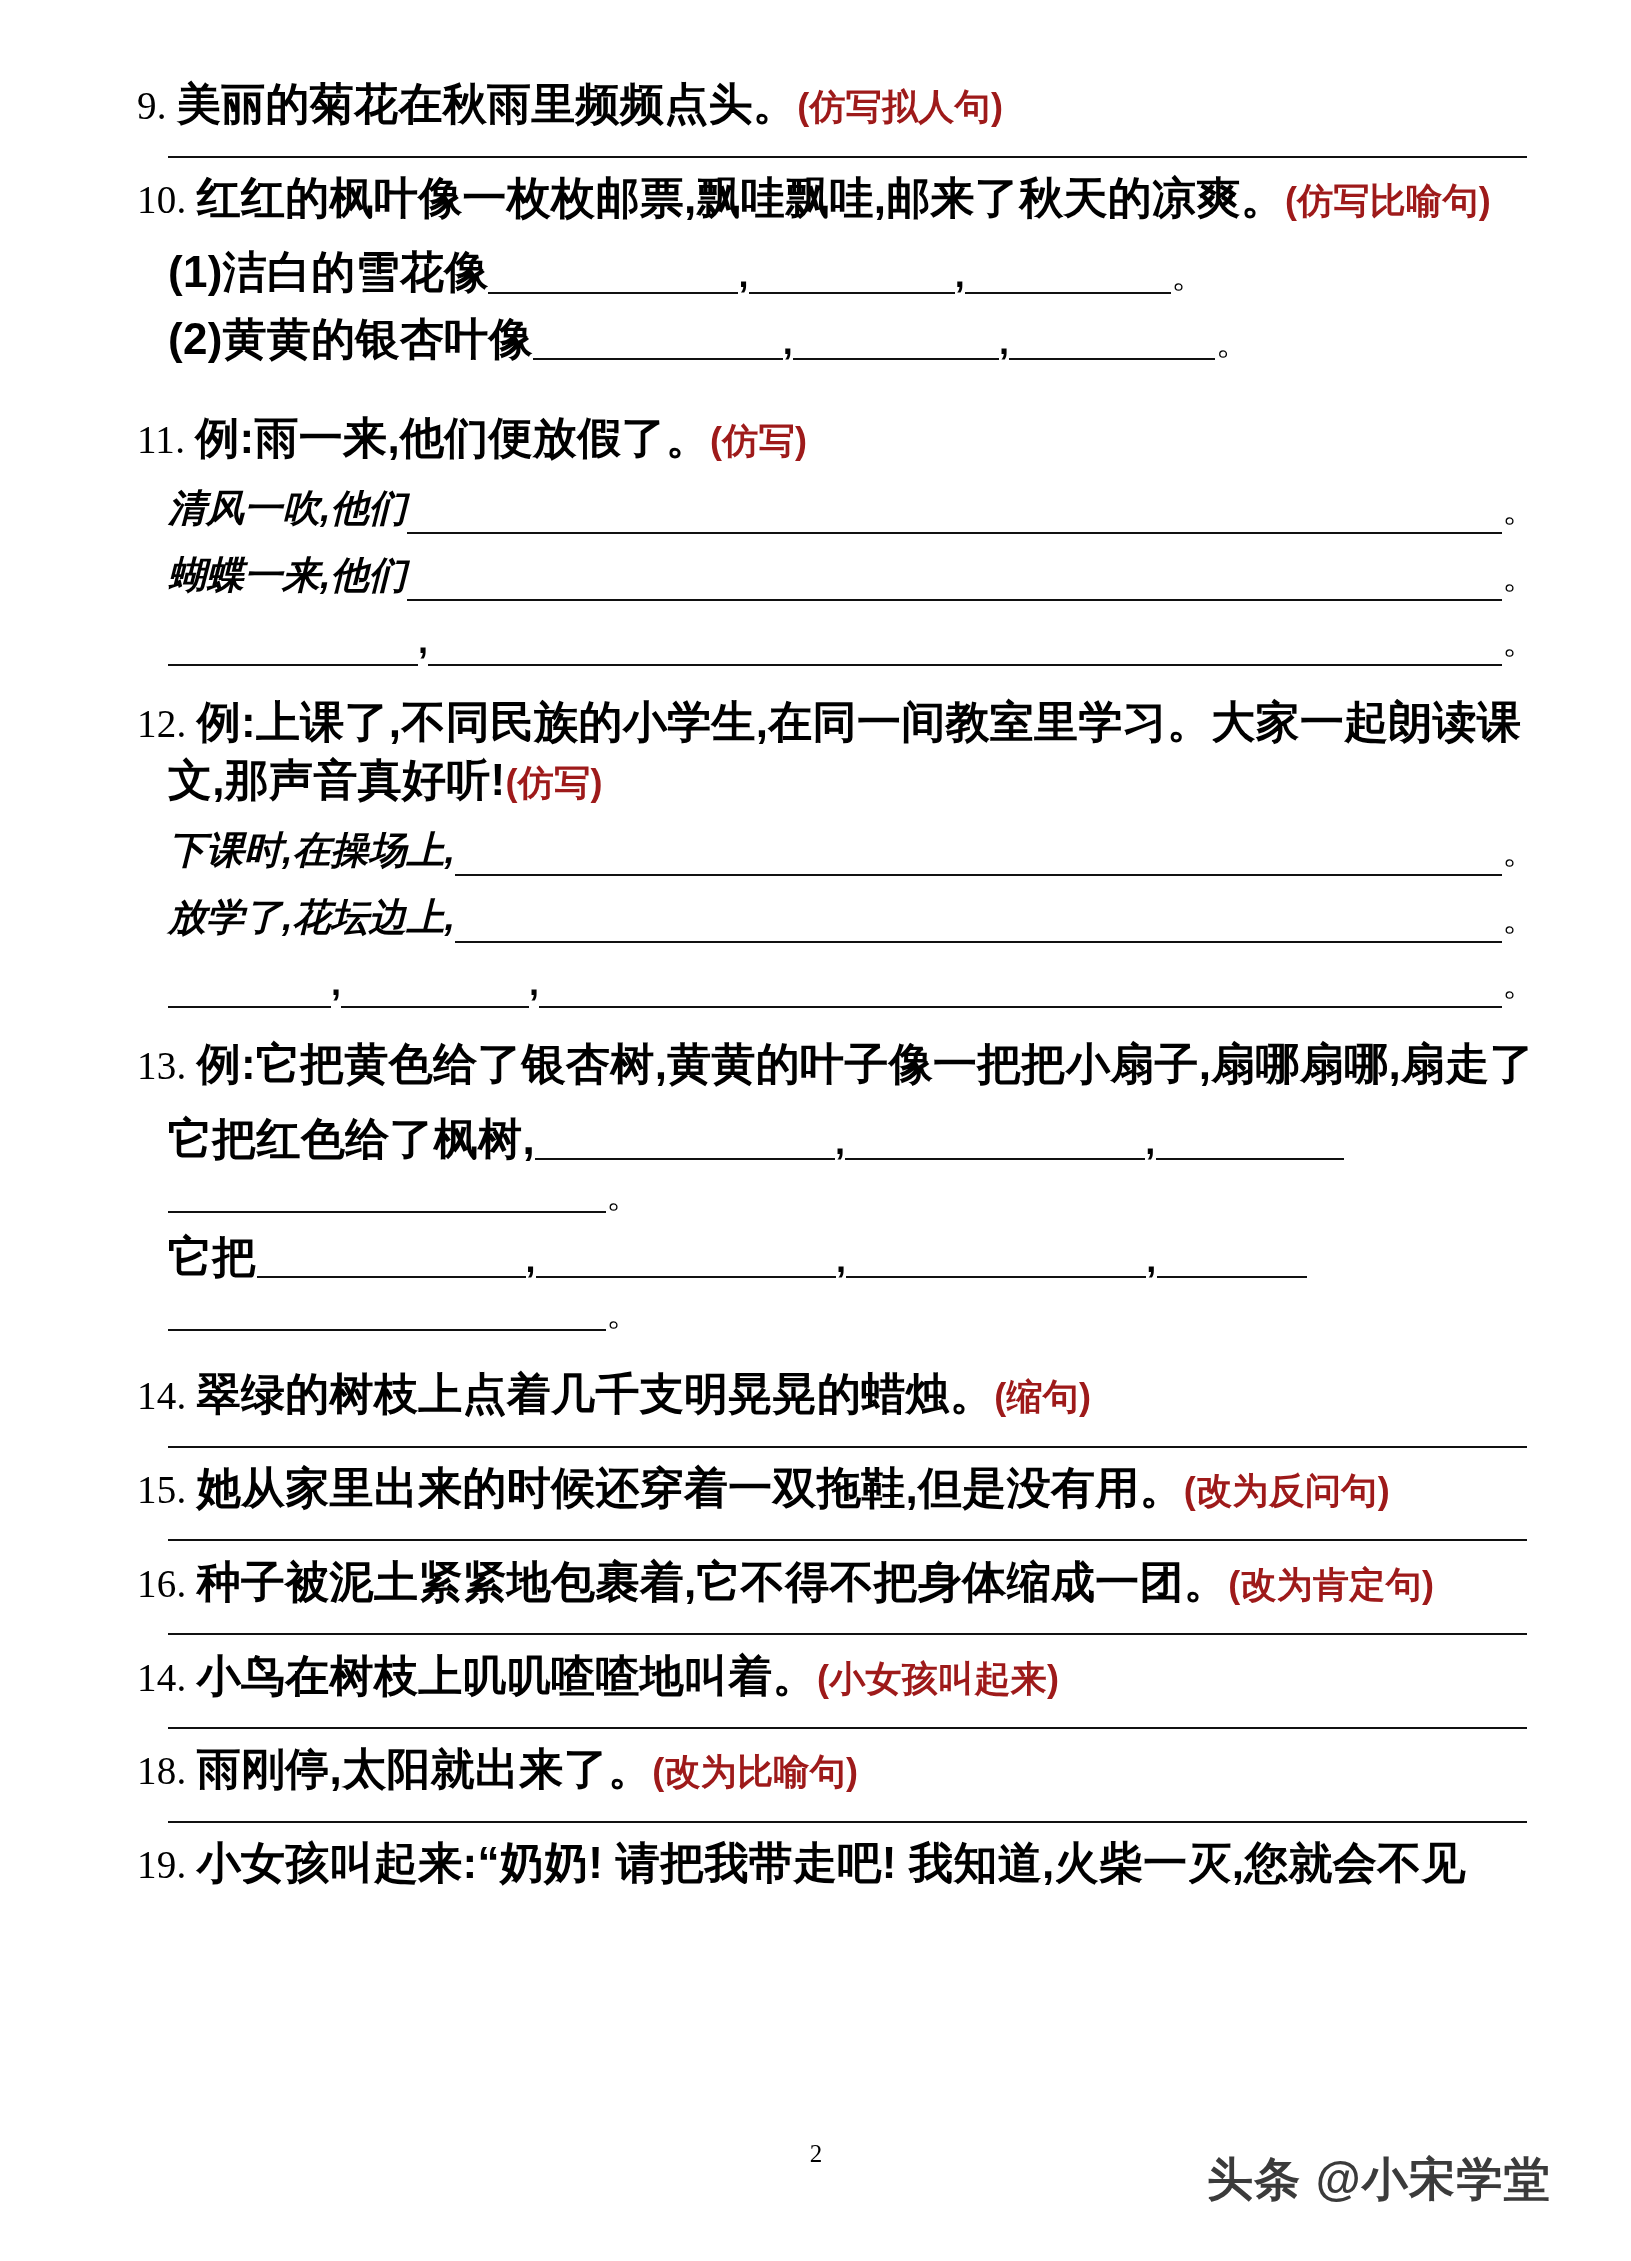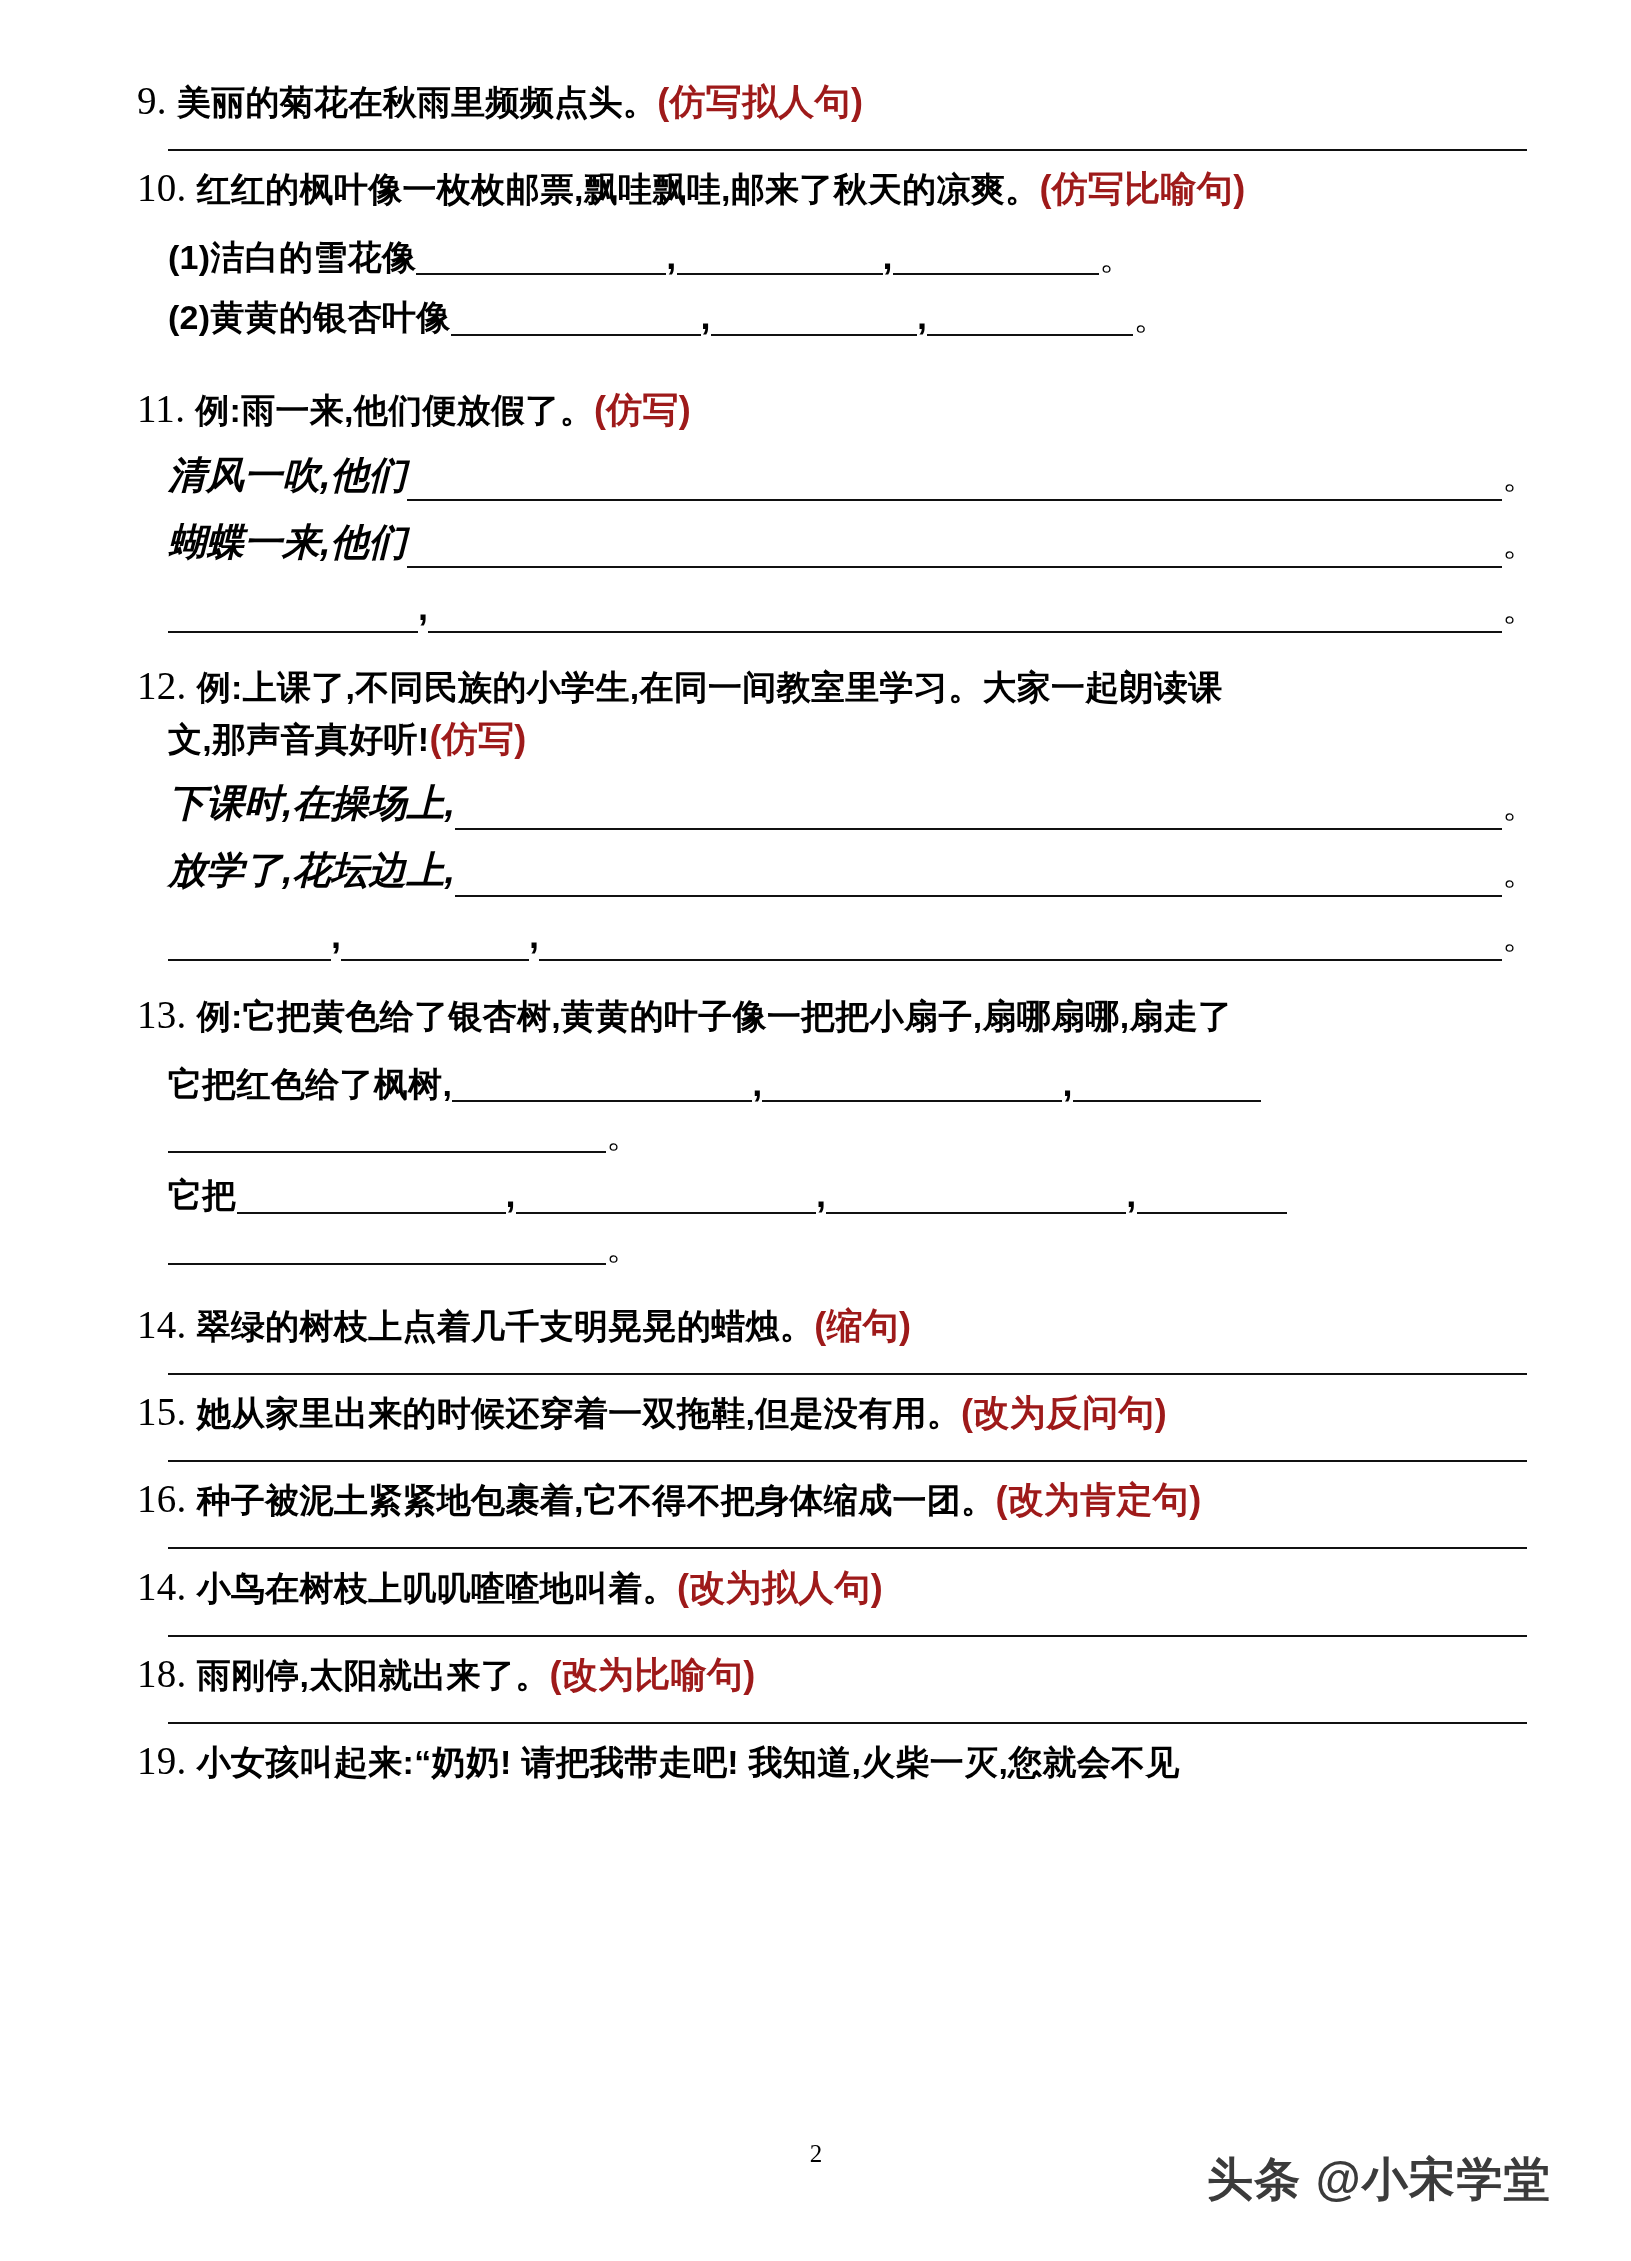--- a/index.html
+++ b/index.html
@@ -31,21 +31,21 @@
     white-space: nowrap;
   }
   .num {
     display: inline-block;
     font-family: "Liberation Serif", "DejaVu Serif", serif;
     font-size: 39px;
   }
   .cn {
     font-family: "Liberation Sans", "DejaVu Sans", sans-serif;
     font-weight: 600;
-    font-size: 34px;
+    font-size: 44px;
   }
   .hint {
     color: #9e1a1a;
     font-family: "Liberation Sans", "DejaVu Sans", sans-serif;
     font-weight: 600;
     font-size: 36px;
   }
 
   
   .rule {
@@ -273,21 +273,21 @@
   <div class="q indent1">
     <span class="num">16.</span>
     <span class="cn">种子被泥土紧紧地包裹着,它不得不把身体缩成一团。</span><span class="hint">(改为肯定句)</span>
   </div>
   <div class="ruleblock">
       <div class="rule"></div>
     </div>
 
   <div class="q indent1">
     <span class="num">14.</span>
-    <span class="cn">小鸟在树枝上叽叽喳喳地叫着。</span><span class="hint">(改为拟人句)</span>
+    <span class="cn">小鸟在树枝上叽叽喳喳地叫着。</span><span class="hint">(小女孩叫起来)</span>
   </div>
   <div class="ruleblock">
       <div class="rule"></div>
     </div>
 
   <div class="q indent1">
     <span class="num">18.</span>
     <span class="cn">雨刚停,太阳就出来了。</span><span class="hint">(改为比喻句)</span>
   </div>
   <div class="ruleblock">

